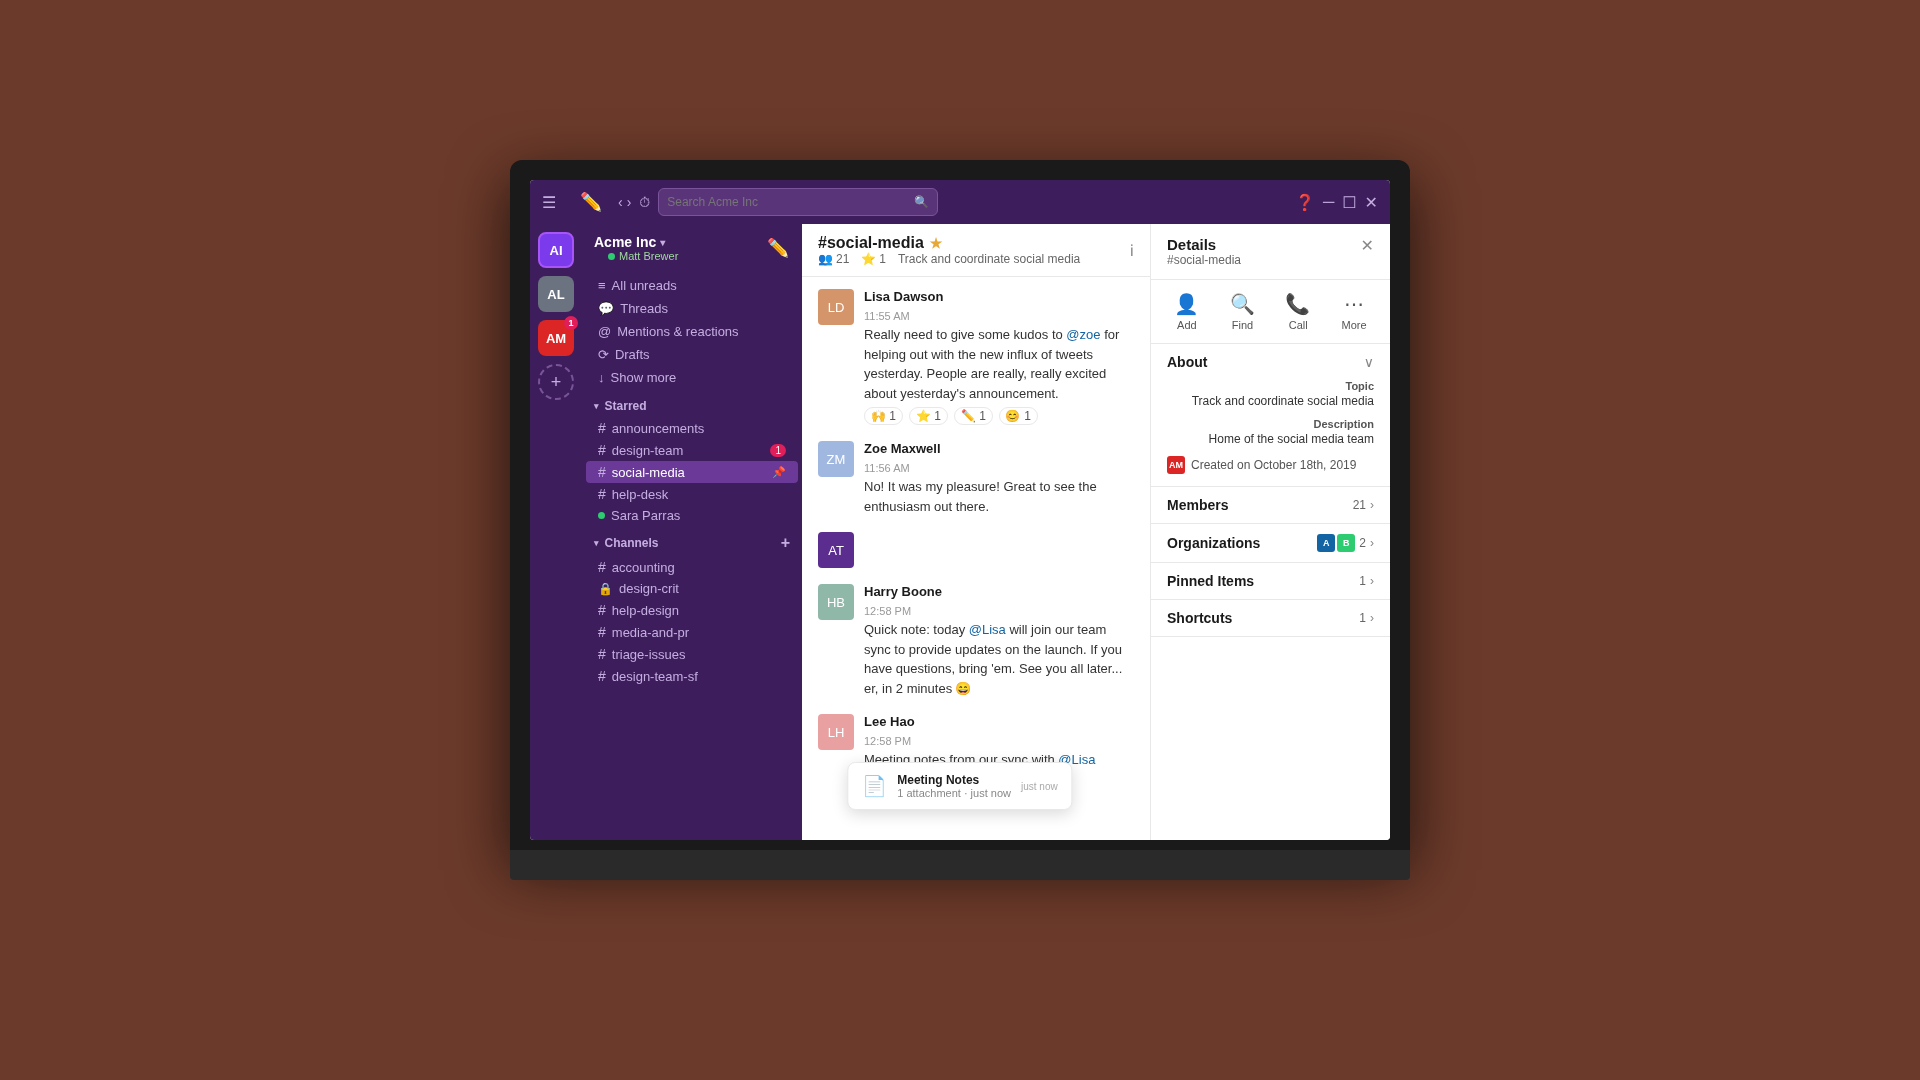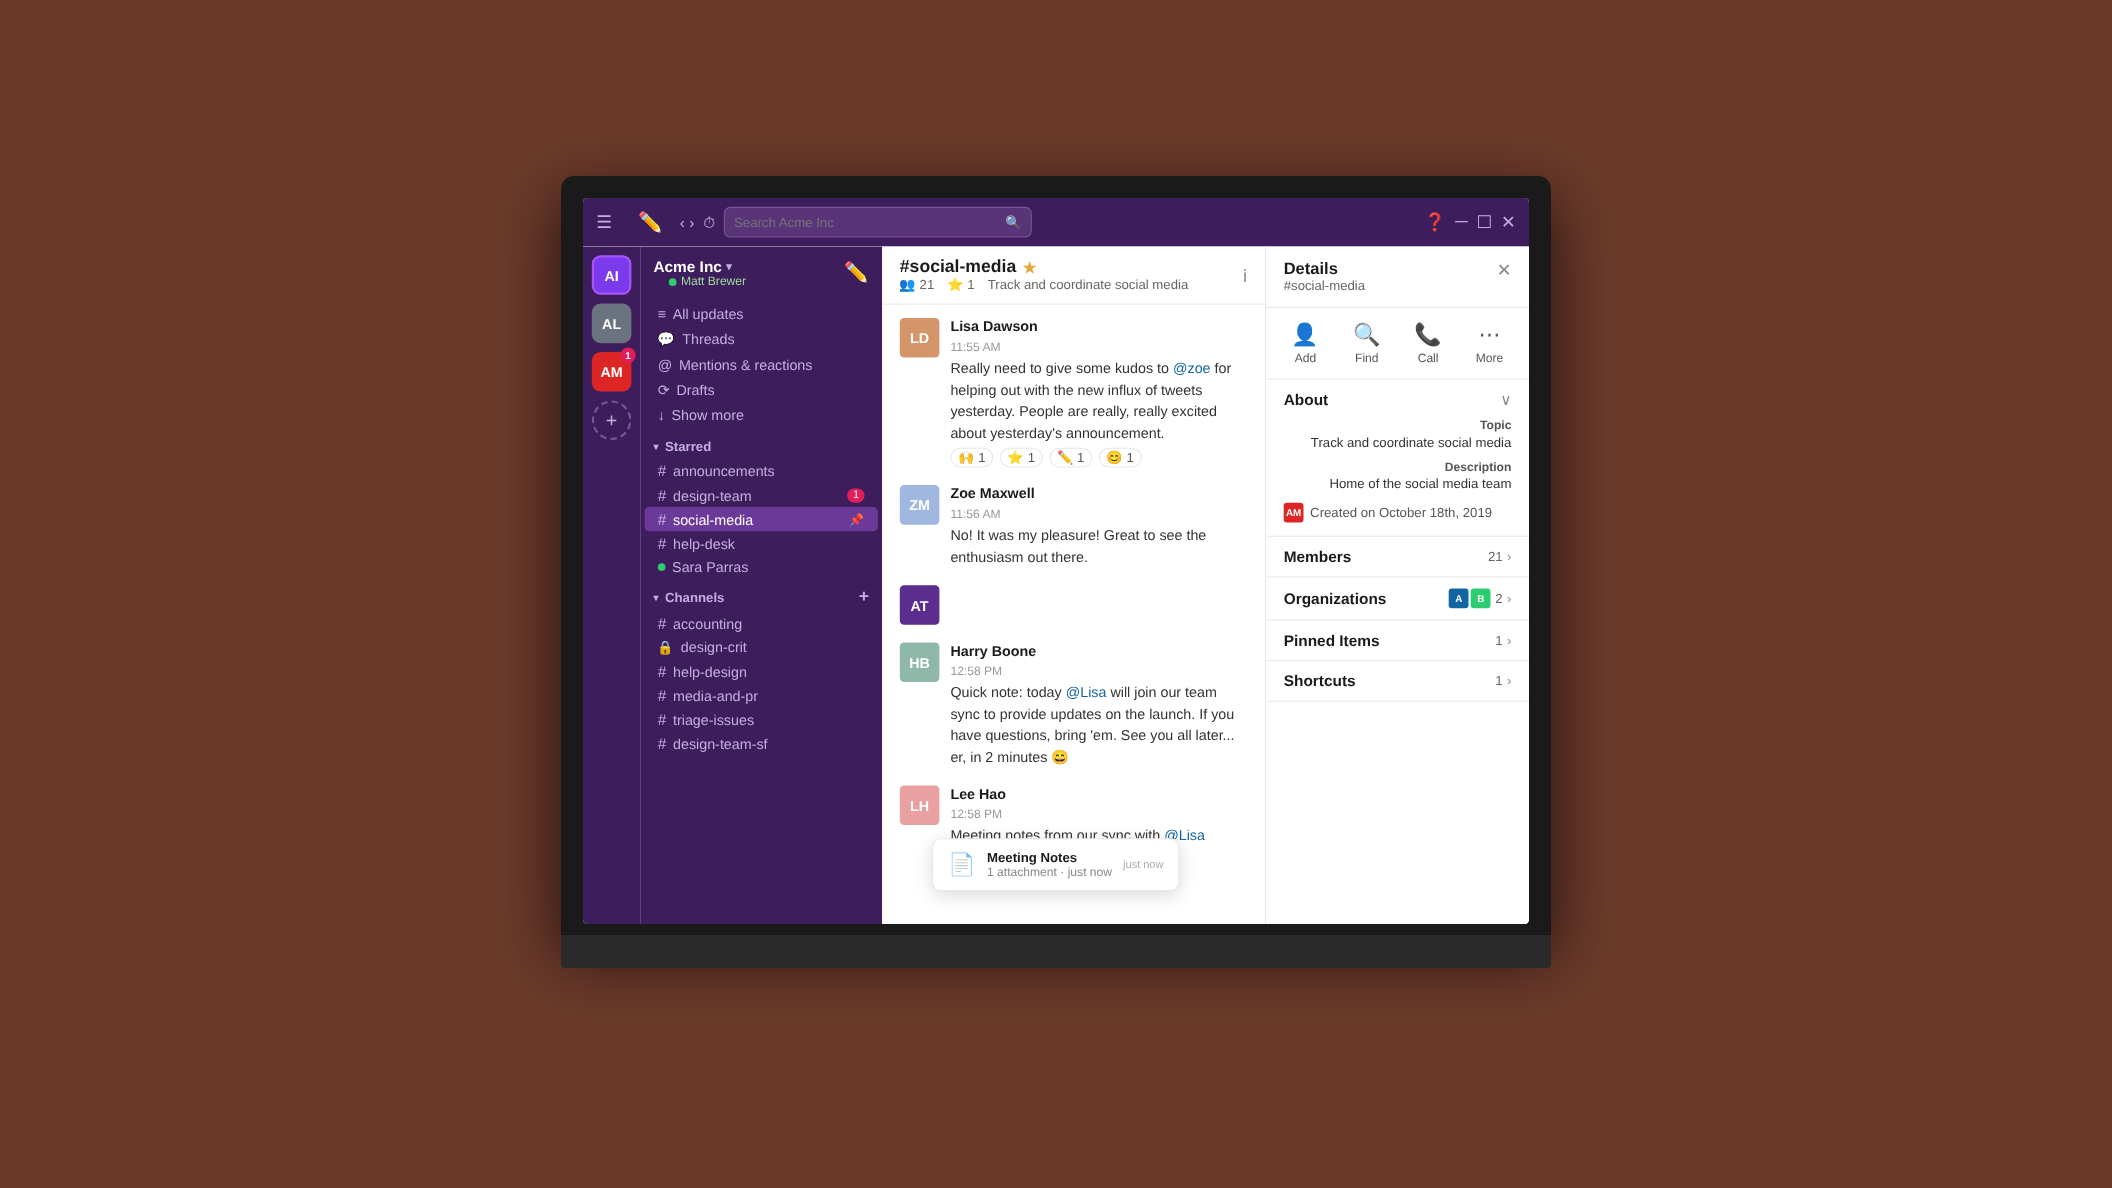--- a/index.html
+++ b/index.html
@@ -357,21 +357,21 @@
 
     .avatar {
       width: 36px;
       height: 36px;
       border-radius: 4px;
       flex-shrink: 0;
       display: flex;
       align-items: center;
       justify-content: center;
       font-size: 13px;
-      font-weight: bold;
+      font-weight: normal;
       color: #fff;
     }
 
     .msg-content { flex: 1; }
 
     .msg-header {
       display: flex;
       align-items: baseline;
       gap: 6px;
       margin-bottom: 3px;
@@ -595,21 +595,21 @@
                 <span class="status-dot"></span>
                 <span>Matt Brewer</span>
               </div>
             </div>
             <button class="new-message-btn">✏️</button>
           </div>
 
           <div class="sidebar-section">
             <div class="sidebar-item">
               <span class="sidebar-item-icon">≡</span>
-              <span>All updates</span>
+              <span>All unreads</span>
             </div>
             <div class="sidebar-item">
               <span class="sidebar-item-icon">💬</span>
               <span>Threads</span>
             </div>
             <div class="sidebar-item">
               <span class="sidebar-item-icon">@</span>
               <span>Mentions &amp; reactions</span>
             </div>
             <div class="sidebar-item">

